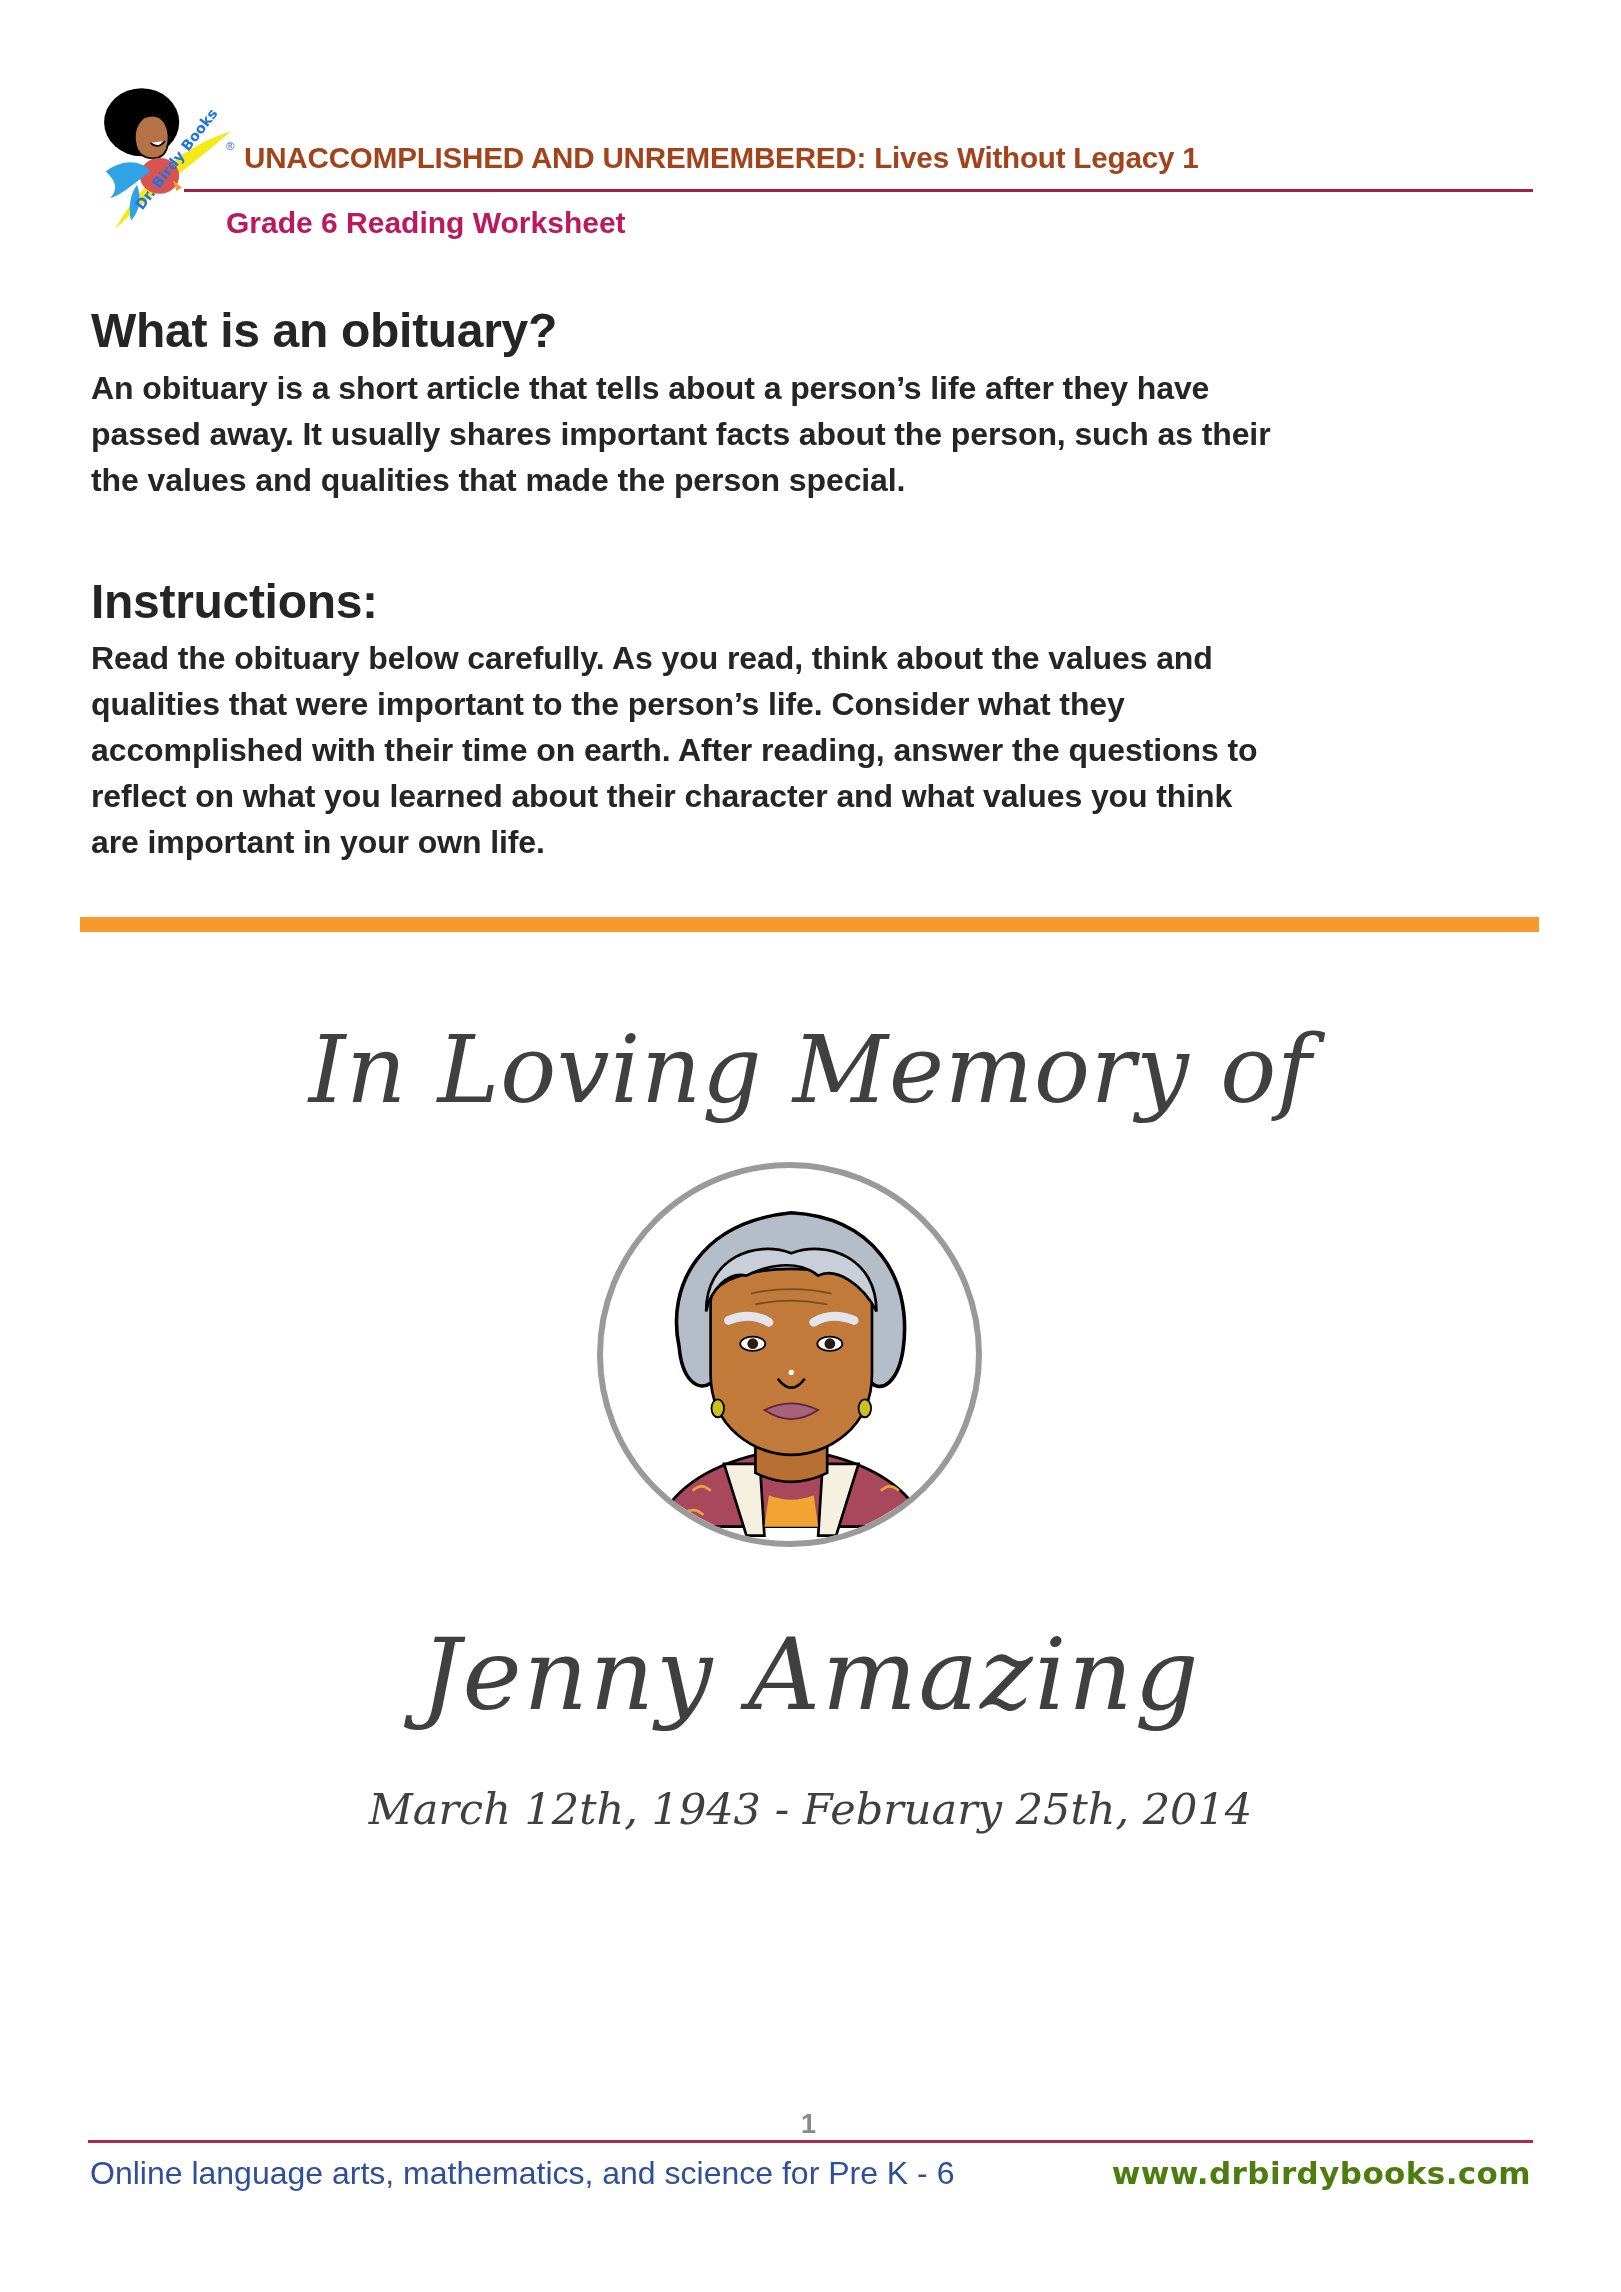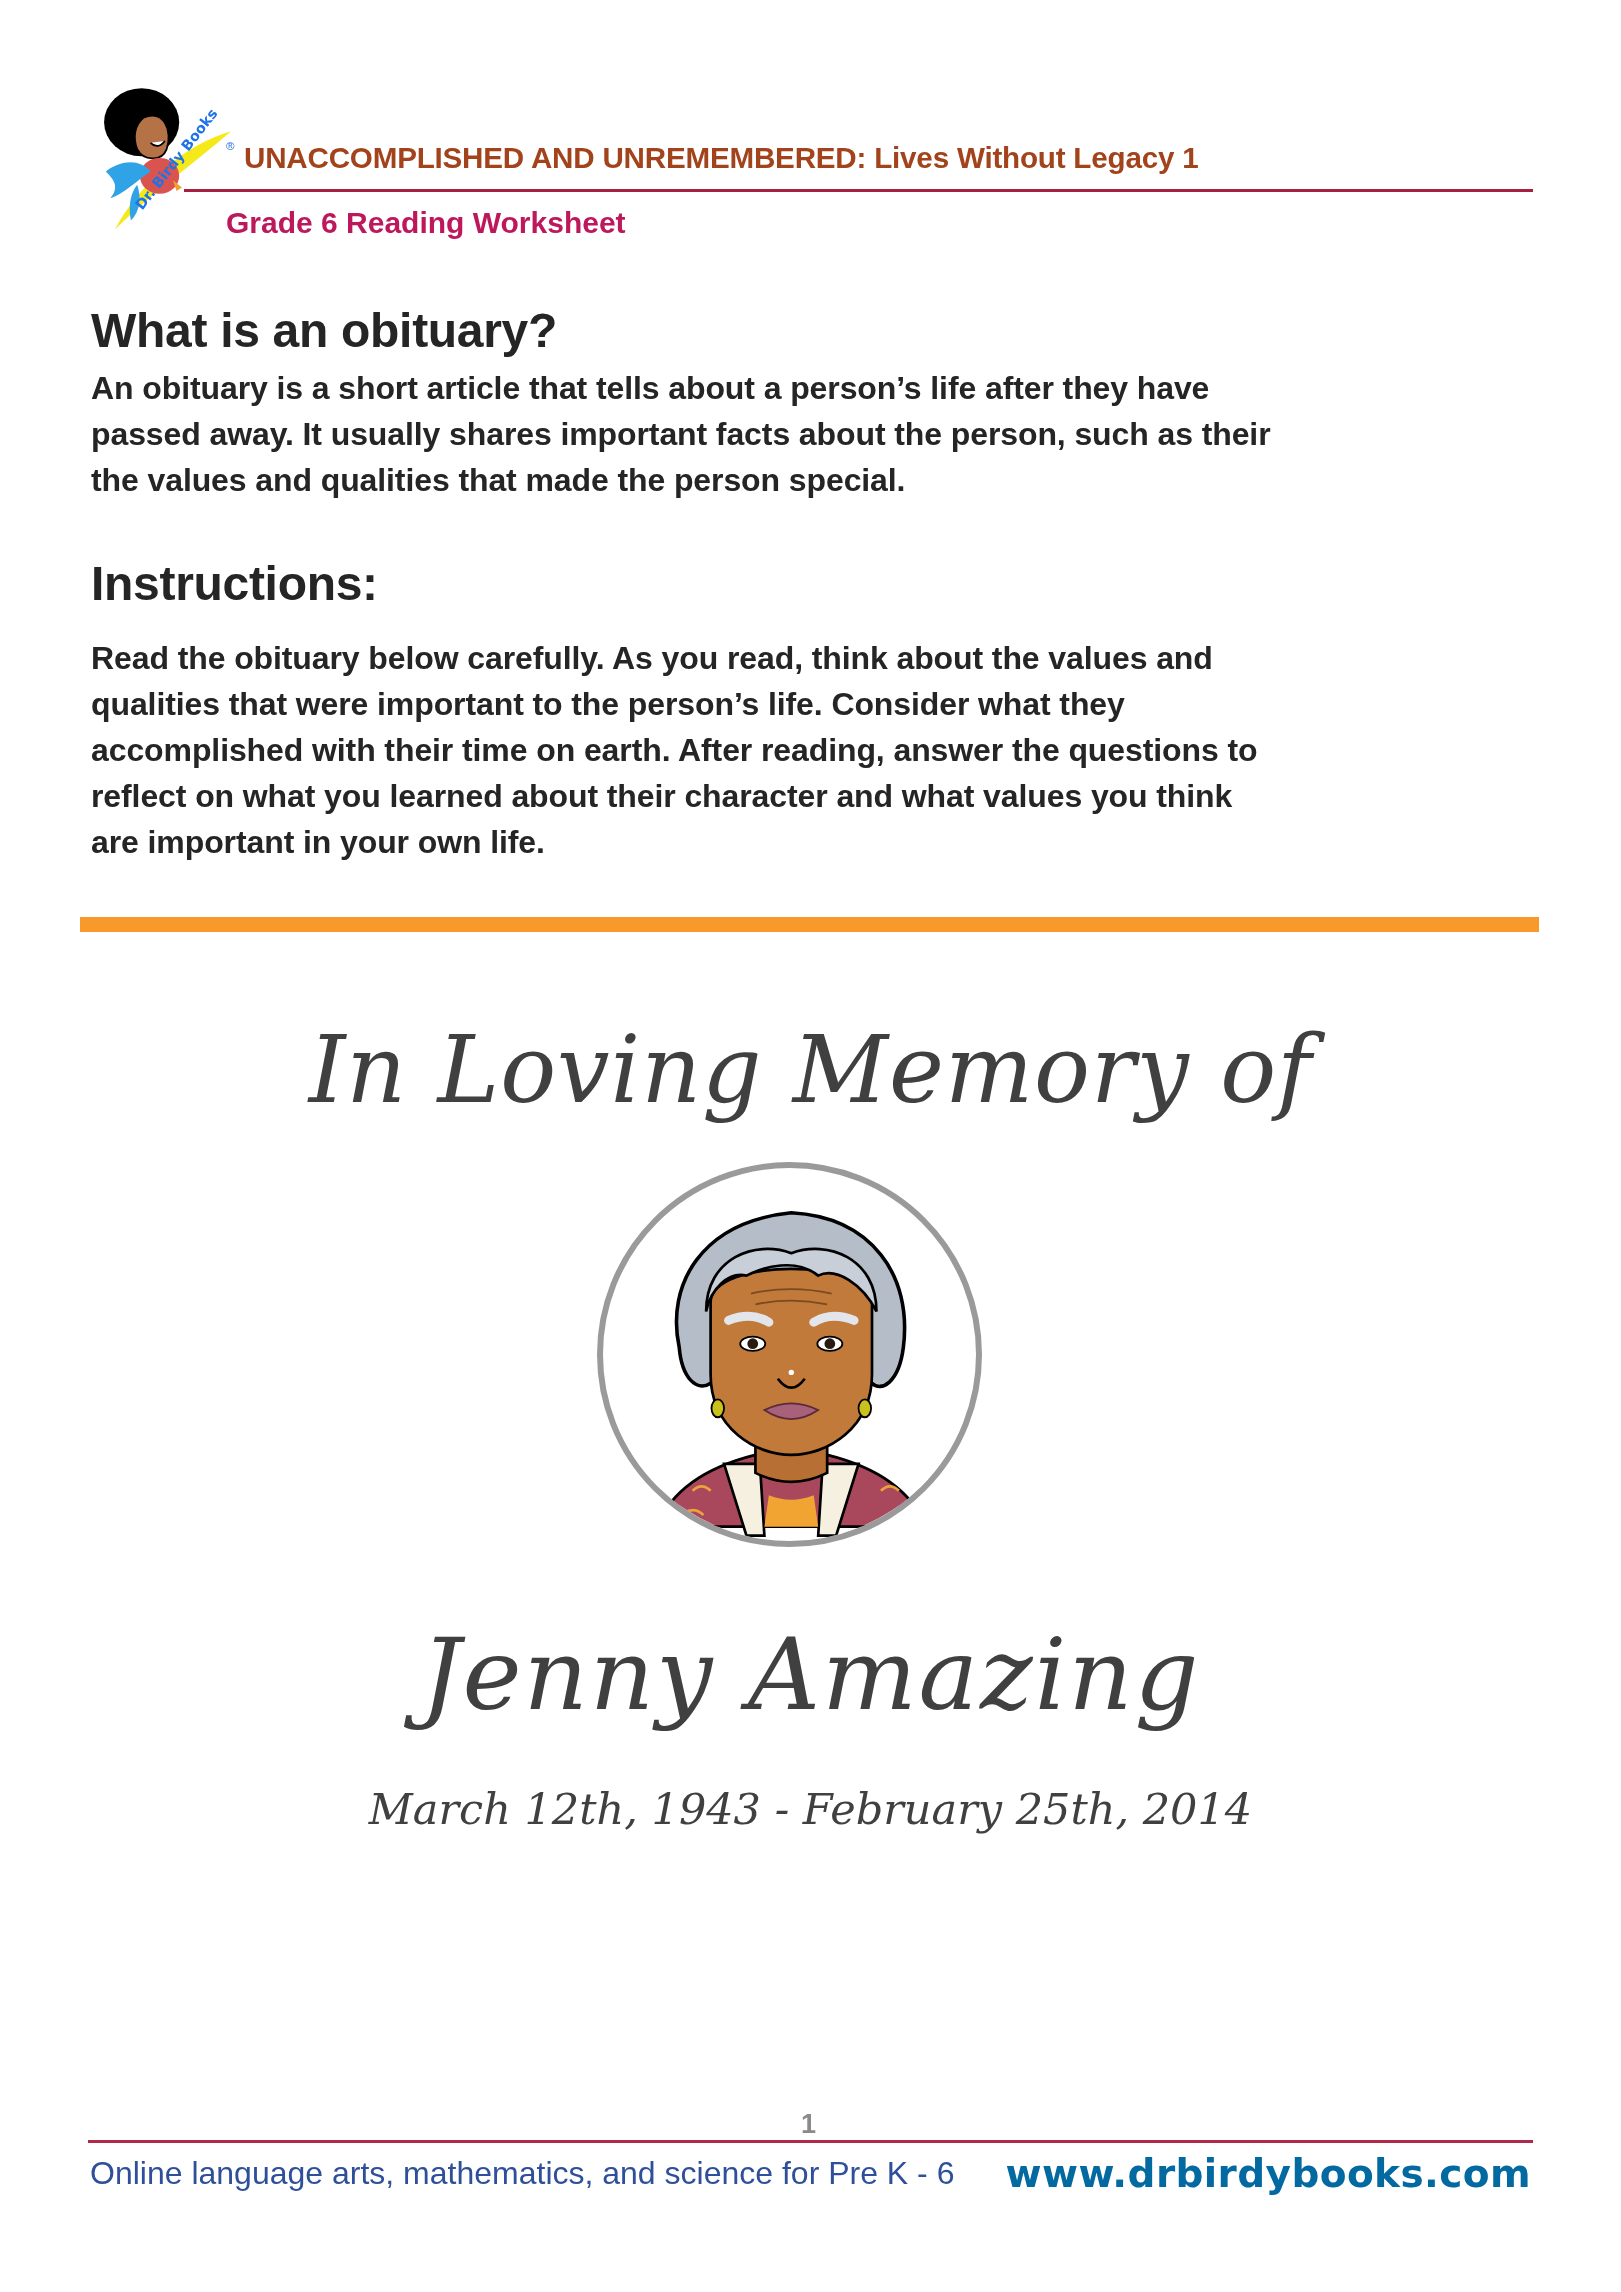--- a/index.html
+++ b/index.html
@@ -15,39 +15,39 @@
   #header-rule { left: 184px; top: 189px; width: 1349px; height: 2.7px; background: #A8203F; }
   #grade-label { left: 226px; top: 205px; font-size: 30px; font-weight: bold; color: #be185d;
                  white-space: nowrap; line-height: 36px; }
 
   
   .heading { left: 91px; font-size: 48px; font-weight: bold; color: #252525; white-space: nowrap; line-height: 47px; letter-spacing: -0.3px; }
   .para { left: 91px; font-size: 32px; font-weight: bold; color: #252525; line-height: 46px; }
   .para .line { display: block; white-space: nowrap; letter-spacing: -0.1px; }
   #q-heading { top: 307px; }
   #q-body { top: 365px; }
-  #instr-heading { top: 560px; }
+  #instr-heading { top: 578px; }
   #instr-body { top: 635px; }
 
   #orange-bar { left: 80px; top: 917px; width: 1459px; height: 15px; background: #F7992B; }
 
   
   .script { font-family: "DejaVu Serif", "Liberation Serif", serif; font-style: italic; color: #404040;
             text-align: center; white-space: nowrap; }
   #memory-title { left: 0; width: 1621px; top: 1003px; font-size: 93px; line-height: 134px; letter-spacing: 0.9px; }
   #portrait { left: 597px; top: 1162px; width: 385px; height: 385px; border-radius: 50%;
               box-sizing: border-box; border: 6.3px solid #9A9A9A; overflow: hidden; background: #fff; }
   #deceased-name { left: 0; width: 1621px; top: 1603px; font-size: 100px; line-height: 143px; letter-spacing: 1.8px; }
   #life-dates { left: 0; width: 1621px; top: 1778px; font-size: 43px; line-height: 63px; }
 
   
   #page-number { left: 801px; top: 2110px; font-size: 27px; font-weight: bold; color: #8A8A8A; line-height: 29px; }
   #footer-rule { left: 88px; top: 2140px; width: 1445px; height: 2.7px; background: #B0294A; }
   #footer-tagline { left: 90px; top: 2154px; font-size: 32px; color: #2F4F9A; white-space: nowrap; line-height: 39px; }
-  #footer-url { right: 90px; top: 2154px; font-size: 39px; font-weight: bold; color: #0369a1; white-space: nowrap;
+  #footer-url { right: 90px; top: 2154px; font-size: 31px; font-weight: bold; color: #4d7c0f; white-space: nowrap;
                 line-height: 39px; font-family: "DejaVu Sans", sans-serif; letter-spacing: 0.4px; }
 </style>
 </head>
 <body>
 
 <div id="logo" class="abs">
   <svg width="152" height="152" viewBox="0 0 170 170">
 
     <path d="M30 165 C 60 110, 110 70, 160 55 C 120 90, 70 125, 30 165 Z" fill="#F5E919"></path>
 

